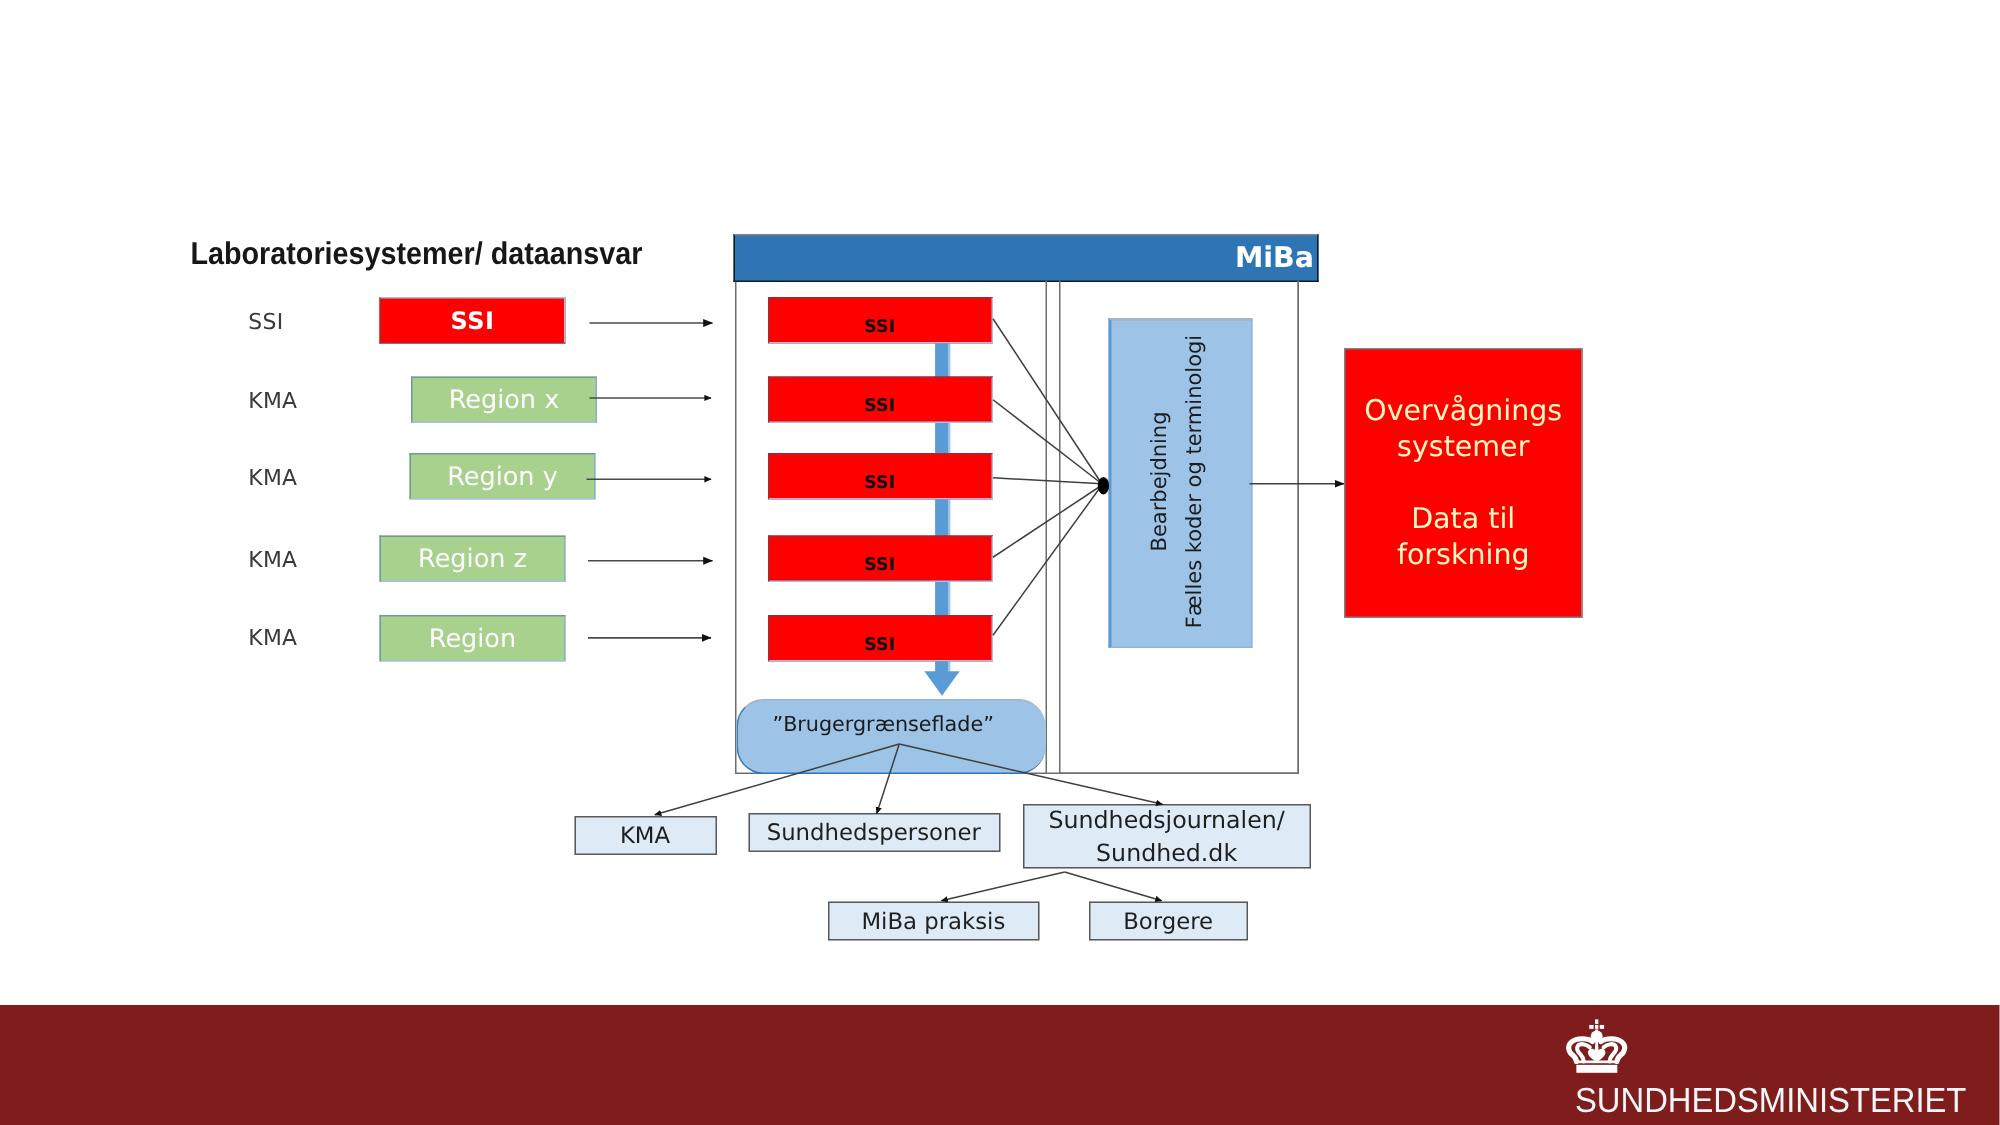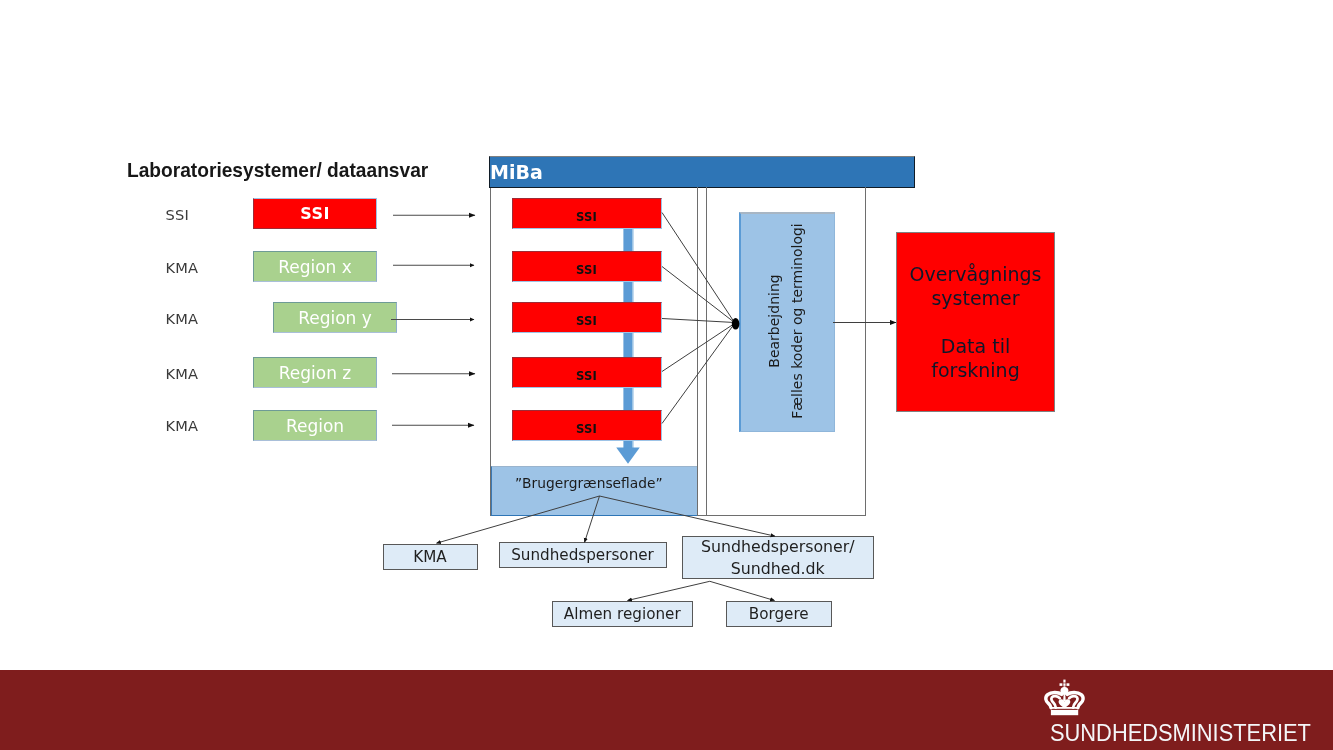--- a/index.html
+++ b/index.html
@@ -15,52 +15,52 @@
              transform:scaleX(0.912);transform-origin:0 0;}
   
   .owner{position:absolute;left:165.5px;font-size:14.6px;color:#3a3a3a;white-space:nowrap;
          font-family:"DejaVu Sans", sans-serif;letter-spacing:0.2px;}
   .o1{top:205.5px;} .o2{top:258.5px;} .o3{top:310px;} .o4{top:364.5px;} .o5{top:417px;}
   
   .sysbox{left:253px;width:124px;height:31px;font-size:17px;color:#ffffff;}
   .red{background:#FF0000;border:1.6px solid #9DC3E6;border-left-color:#9E2B36;border-bottom-color:#9E2B36;}
   .grn{background:#A9D18E;border:1.6px solid #6E9B96;border-bottom-color:#A9BFD9;border-right-color:#8FAEC8;}
   .r1{top:198px;color:#ffffff;font-weight:bold;font-size:16px;letter-spacing:0.4px;}
-  .r2{top:251px;} .r3{top:302px;margin-left:20px;} .r4{top:357px;} .r5{top:410px;}
+  .r2{top:251px;margin-left:21px;} .r3{top:302px;margin-left:20px;} .r4{top:357px;} .r5{top:410px;}
   
   #miba-outer{position:absolute;left:490px;top:157px;width:376px;height:359px;
               box-sizing:border-box;border:1.9px solid #6e6e6e;background:#ffffff;}
-  #miba-header{position:absolute;left:489px;top:156.2px;width:426px;height:31.6px;
+  #miba-header{position:absolute;left:489px;top:156.2px;width:390px;height:31.6px;
                background:#2E75B6;border:1.5px solid #101c27;border-top:1.3px solid #808080;box-sizing:border-box;
-               display:flex;align-items:center;justify-content:flex-start;
+               display:flex;align-items:center;justify-content:flex-end;
                color:#ffffff;font-size:19px;font-weight:bold;padding-right:2px;}
   #miba-divider{position:absolute;left:696.6px;top:187px;width:1.9px;height:329px;background:#6e6e6e;}
   #miba-right{position:absolute;left:706px;top:187px;width:160px;height:329px;
               box-sizing:border-box;border:1.9px solid #6e6e6e;border-top:none;}
   .srcbox{left:511.5px;width:150px;height:30.5px;background:#FF0000;border:1.6px solid #9E2B36;border-bottom-color:#9DC3E6;border-right-color:#9DC3E6;
           color:#111111;font-size:11.6px;font-weight:bold;z-index:3;padding-top:8px;
           letter-spacing:0.1px;}
   .s1{top:198px;} .s2{top:251px;} .s3{top:302px;} .s4{top:357px;} .s5{top:410px;}
   #ui-band{position:absolute;left:490.6px;top:466px;width:206.4px;height:50px;background:#9DC3E6;
            border-top:1px solid #9ab4cd;border-bottom:1.8px solid #2E75B6;
            border-left:1.2px solid #3C79B4;box-sizing:border-box;z-index:4;
            display:flex;align-items:flex-start;justify-content:center;
-           font-size:13.8px;color:#1b1b1b;padding-top:7.5px;padding-right:11px;z-index:4;}
+           font-size:13.8px;color:#1b1b1b;padding-top:7.5px;padding-right:11px;z-index:4;border-radius:18px;}
   #proc-box{position:absolute;left:739px;top:212px;width:96px;height:220px;background:#9DC3E6;
             border-left:2px solid #5B9BD5;border-top:2px solid #a8b6c4;
             border-right:1px solid #8fb6da;border-bottom:1px solid #8fb6da;box-sizing:border-box;}
   #proc-rot{position:absolute;left:50%;top:50%;margin-left:-2.5px;margin-top:-1.5px;
             transform:translate(-50%,-50%) rotate(-90deg);
             width:240px;text-align:center;font-size:14px;color:#1b1b1b;line-height:22.5px;
             white-space:nowrap;}
   
   #out-box{position:absolute;left:896px;top:232px;width:159px;height:180px;background:#FF0000;
            border:1.8px solid #808080;box-sizing:border-box;
            display:flex;flex-direction:column;align-items:center;justify-content:center;
-           font-size:19px;color:#0f172a;line-height:24px;z-index:3;}
+           font-size:19px;color:#fef9c3;line-height:24px;z-index:3;}
   #out-box .blank{line-height:24px;font-size:19px;}
   
   .cbox{background:#DEEBF7;border:1.4px solid #585858;font-size:15.2px;color:#1f1f1f;
         line-height:21px;z-index:3;}
   .c-kma{left:382.5px;top:544px;width:95px;height:26px;}
   .c-hp{left:498.5px;top:542px;width:168px;height:26px;}
   .c-sj{left:682px;top:536px;width:191.5px;height:43px;font-size:15.8px;line-height:22px;}
   .c-ap{left:552px;top:601px;width:140.5px;height:26px;}
   .c-bo{left:725.5px;top:601px;width:106.5px;height:26px;}
   
@@ -125,24 +125,24 @@
     <div>Overvågnings</div>
     <div>systemer</div>
     <div class="blank">&nbsp;</div>
     <div>Data til</div>
     <div>forskning</div>
   </div>
 
   <div class="box cbox c-kma">KMA</div>
   <div class="box cbox c-hp">Sundhedspersoner</div>
   <div class="box cbox c-sj">
-    <div><span>Sundhedspersoner/</span><br>
+    <div><span>Sundhedsjournalen/</span><br>
     <span>Sundhed.dk</span></div>
   </div>
-  <div class="box cbox c-ap">Almen regioner</div>
+  <div class="box cbox c-ap">MiBa praksis</div>
   <div class="box cbox c-bo">Borgere</div>
 
 
   <svg id="links" width="1333" height="750" viewBox="0 0 1333 750">
     <defs>
       <marker id="ah" markerWidth="7" markerHeight="7" refX="6.2" refY="3" orient="auto" markerUnits="userSpaceOnUse">
         <path d="M0,0.35 L6.6,3 L0,5.65 z" fill="#111111"></path>
       </marker>
       <marker id="ahs" markerWidth="5" markerHeight="5" refX="4.4" refY="2.3" orient="auto" markerUnits="userSpaceOnUse">
         <path d="M0,0.2 L4.8,2.3 L0,4.4 z" fill="#111111"></path>

